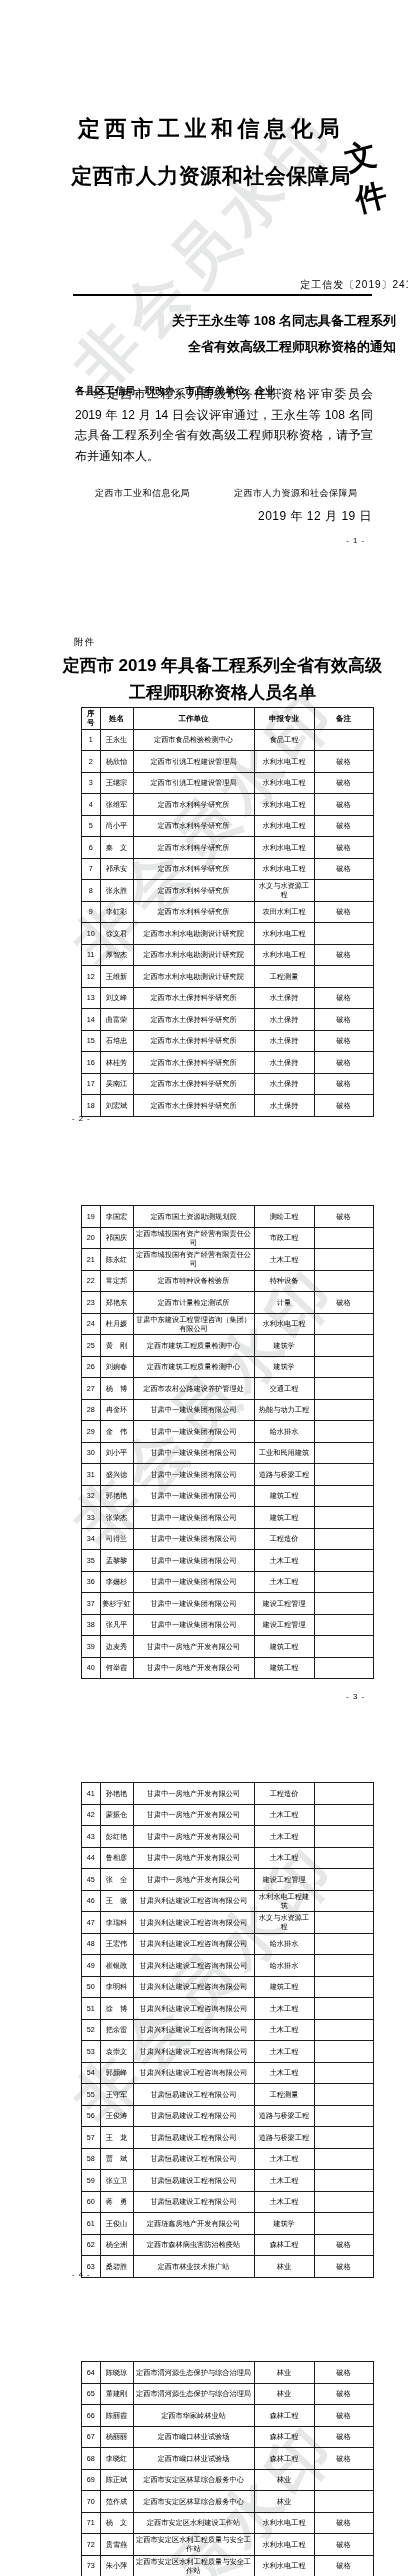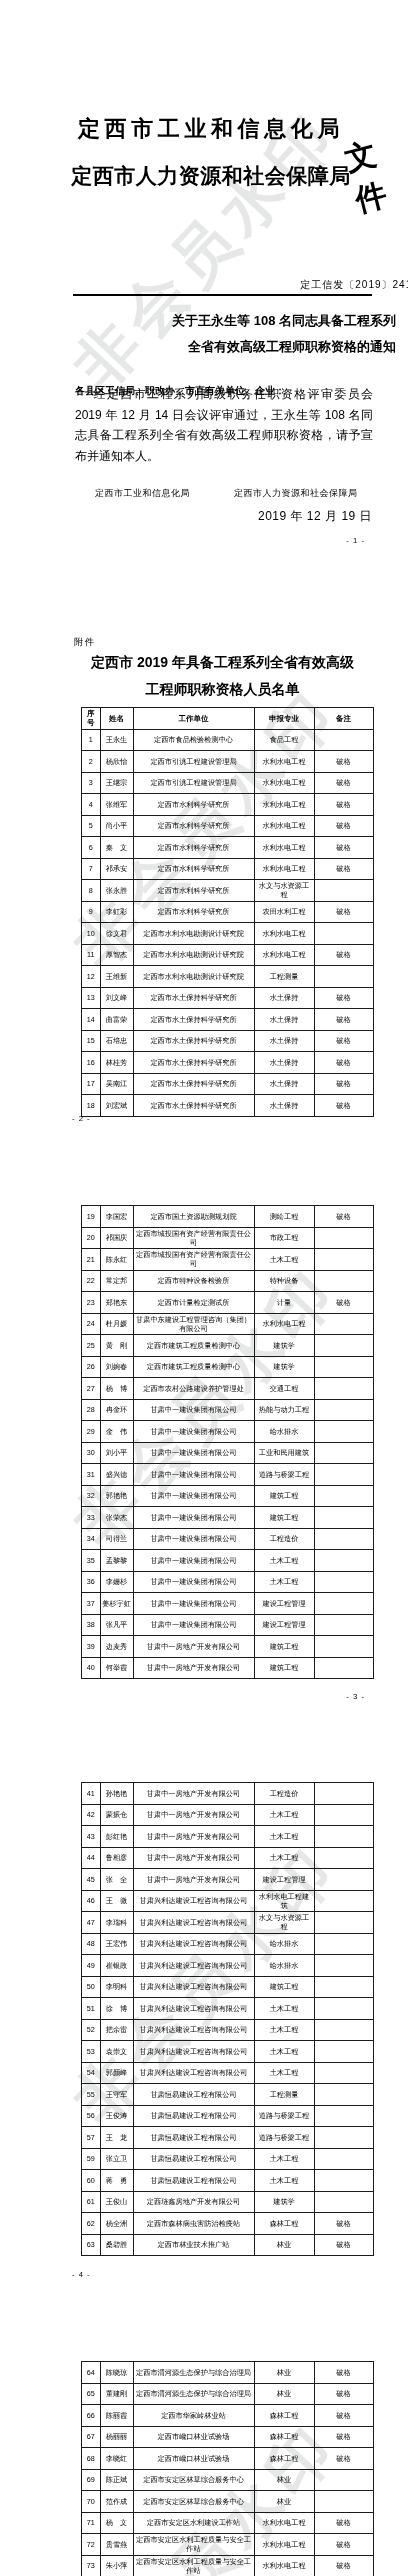--- a/index.html
+++ b/index.html
@@ -27,21 +27,21 @@
       text-indent:18.5px;text-align:justify;}
   .sign1{position:absolute;top:487px;left:77px;font-size:9px;letter-spacing:0.5px;}
   .sign2{position:absolute;top:487px;left:216px;font-size:9px;letter-spacing:0.5px;}
   .sdate{position:absolute;top:508px;left:240px;font-size:12px;letter-spacing:0.5px;}
   .pagenum{position:absolute;top:536px;font-size:7.7px;letter-spacing:1px;}
   .pn-right{right:44px;}
   .pn-left{left:54px;}
 
   
   .attach{position:absolute;top:58px;left:56px;font-size:9.3px;letter-spacing:1.5px;}
-  .atitle{position:absolute;left:31px;width:347px;text-align:center;font-weight:bold;font-size:14px;}
+  .atitle{position:absolute;left:31px;width:347px;text-align:center;font-weight:bold;font-size:17px;}
   .atitle1{top:76px;}
   .atitle2{top:103px;}
 
   
   .tbl{position:absolute;left:63px;width:291px;border-collapse:collapse;table-layout:fixed;font-size:7.2px;}
   #p2 .tbl{top:129px;}
   #p3 .tbl{top:49px;}
   #p4 .tbl{top:48px;border-radius:13px;}
   #p5 .tbl{top:49px;}
   .tbl td,.tbl th{border:1px solid #1b1b1b;text-align:center;vertical-align:middle;
@@ -530,20 +530,27 @@
               <td></td>
             </tr>
             <tr>
               <td>57</td>
               <td>王　龙</td>
               <td>甘肃恒易建设工程有限公司</td>
               <td>道路与桥梁工程</td>
               <td></td>
             </tr>
             <tr>
+              <td>58</td>
+              <td>贾　斌</td>
+              <td>甘肃恒易建设工程有限公司</td>
+              <td>土木工程</td>
+              <td></td>
+            </tr>
+            <tr>
               <td>59</td>
               <td>张立卫</td>
               <td>甘肃恒易建设工程有限公司</td>
               <td>土木工程</td>
               <td></td>
             </tr>
             <tr>
               <td>60</td>
               <td>蒋　勇</td>
               <td>甘肃恒易建设工程有限公司</td>

